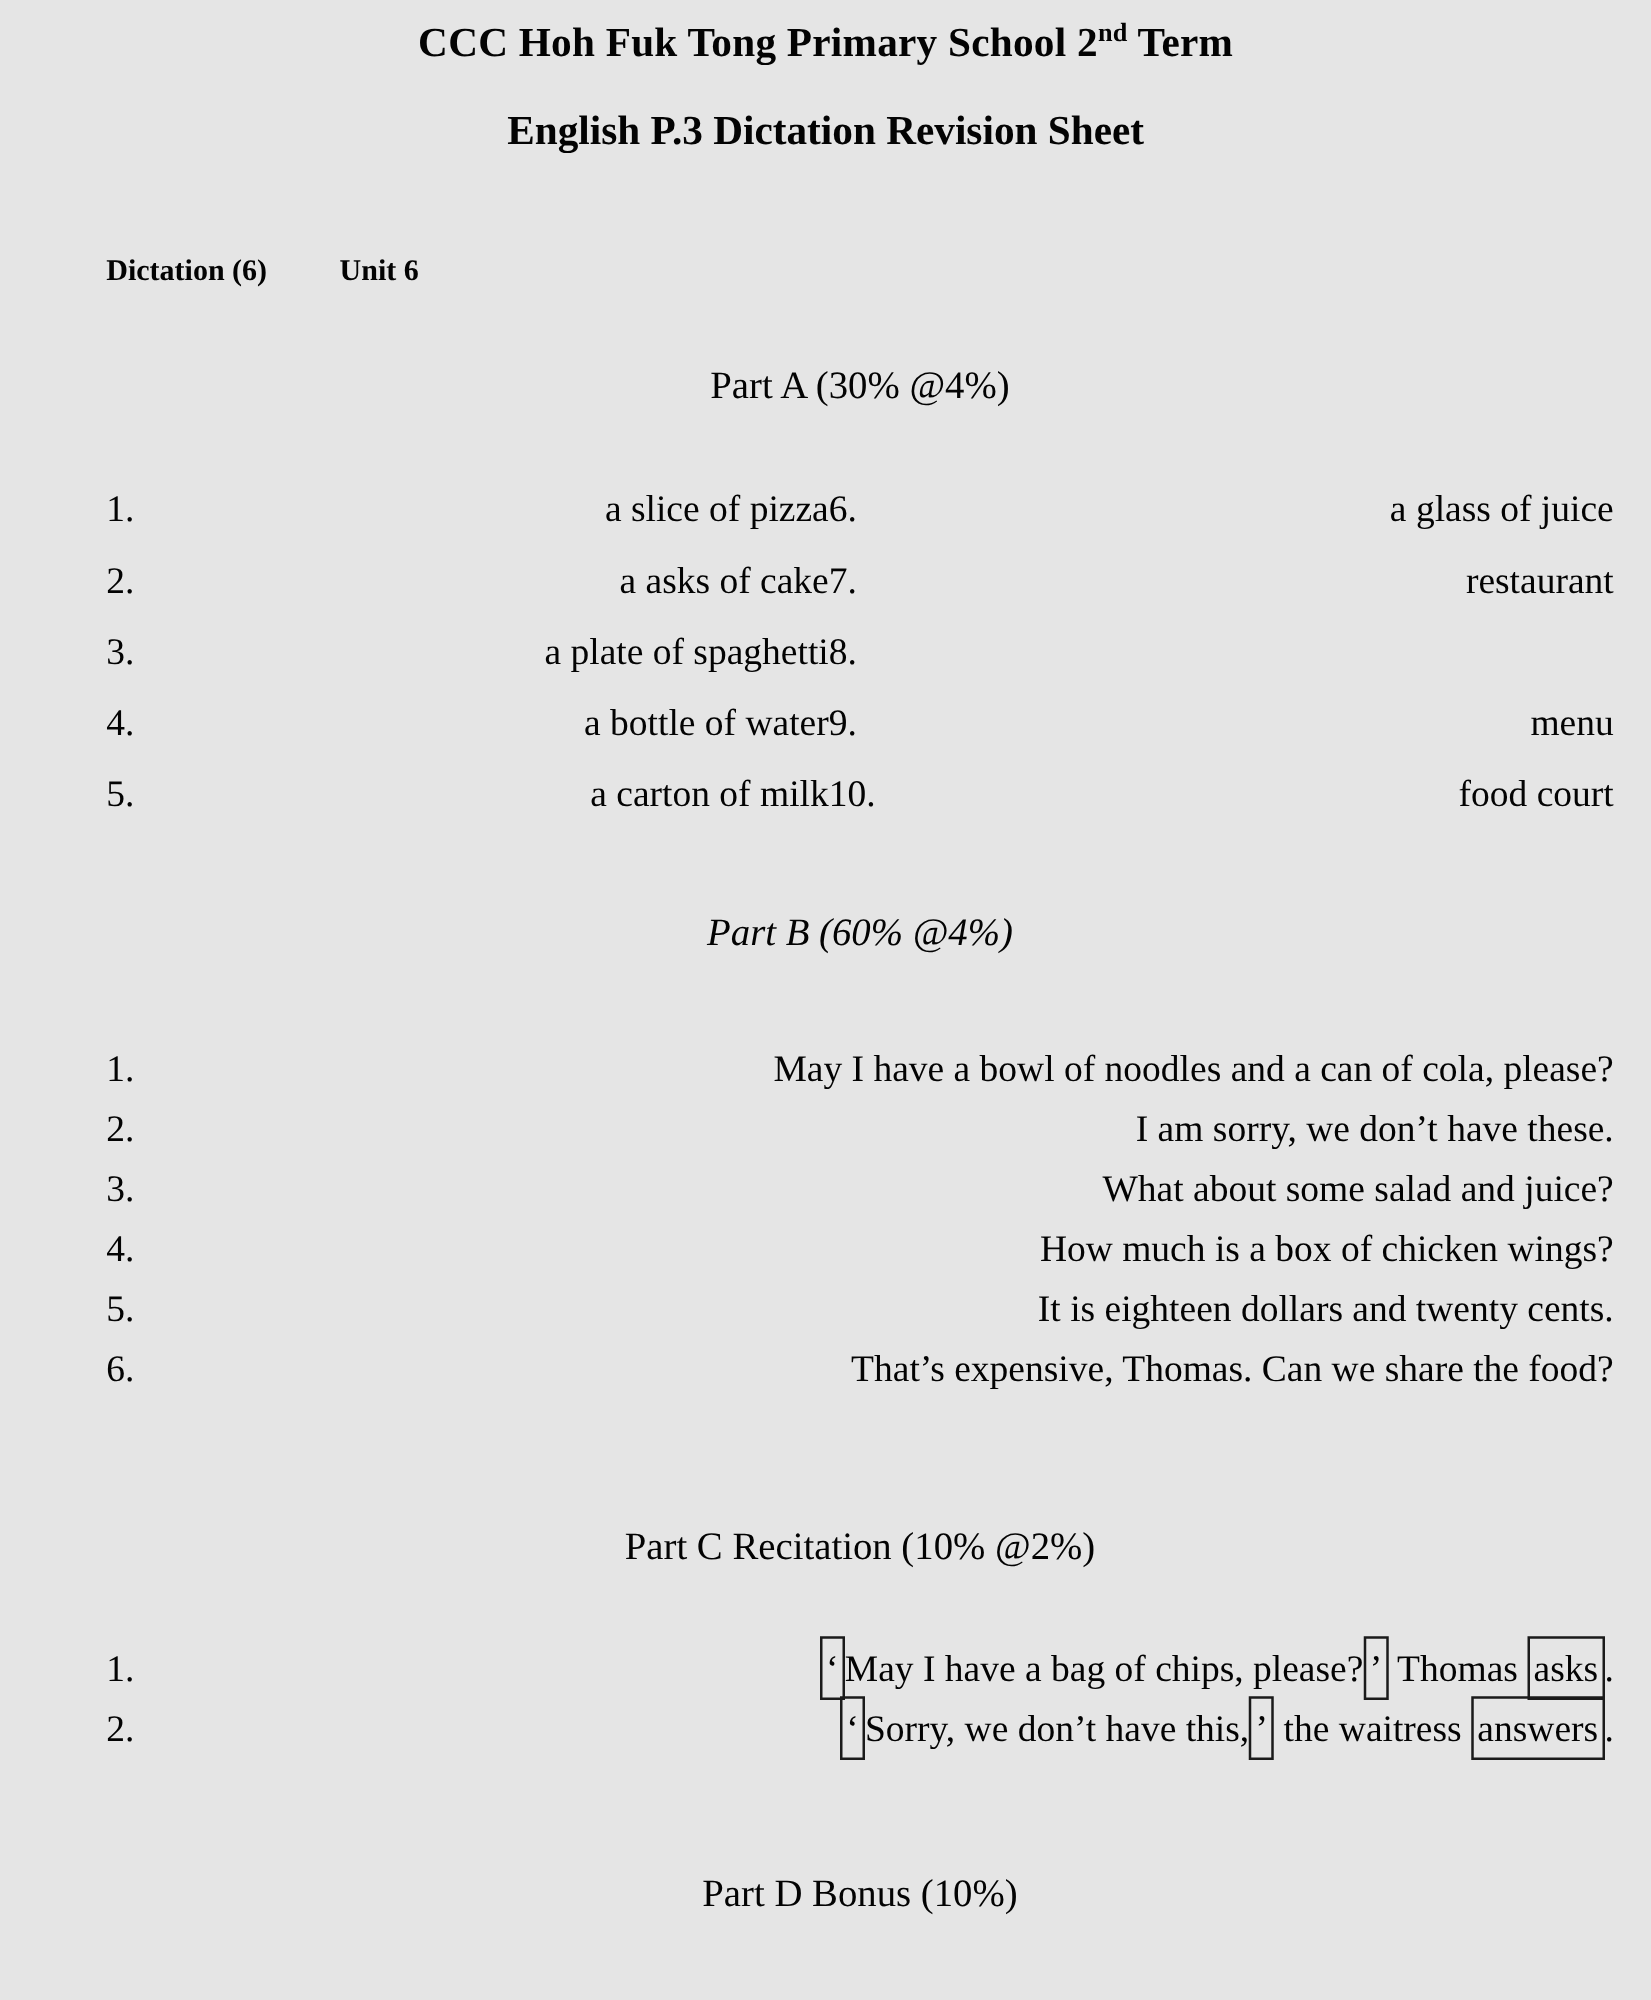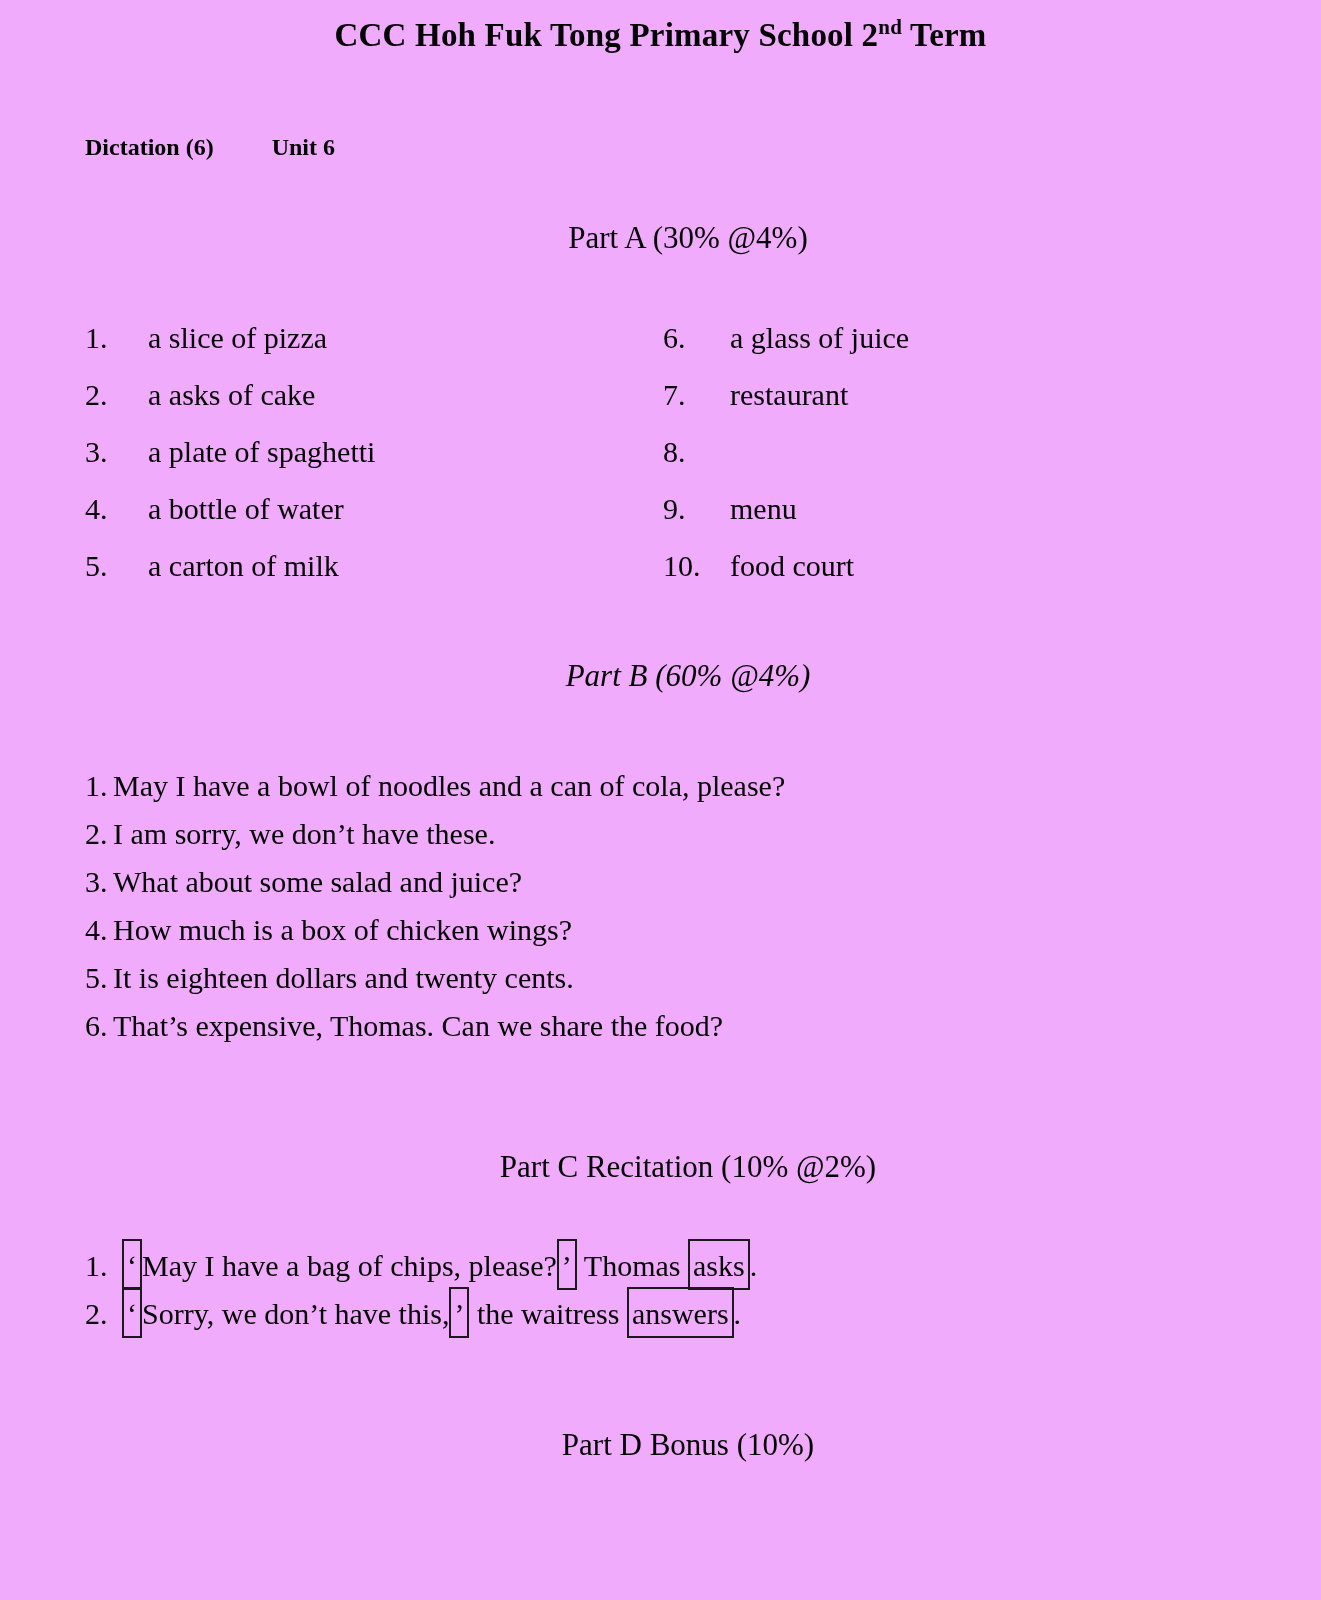--- a/index.html
+++ b/index.html
@@ -4,21 +4,21 @@
 <style>
   html, body {
     margin: 0;
     padding: 0;
     background: #ffffff;
   }
   .page {
     position: relative;
     width: 1321px;
     height: 1600px;
-    background: #f0abfc;
+    background: #e5e5e5;
     color: #030303;
     font-family: "Liberation Serif", "DejaVu Serif", serif;
     overflow: hidden;
   }
   .title {
     padding-top: 15px;
     text-align: center;
     font-size: 33px;
     line-height: 40px;
     font-weight: bold;
@@ -56,21 +56,21 @@
     text-align: center;
   }
   .heading-a { margin-top: 52px; }
   .heading-b { margin-top: 63px; font-style: italic; }
   .heading-c { margin-top: 98px; }
   .heading-d { margin-top: 88px; }
 
   .list { font-size: 30px; }
   .li { display: flex; }
   .num { flex: 0 0 auto; }
-  .txt { flex: 1 1 auto; white-space: pre-wrap; }
+  .txt { flex: 1 1 auto; white-space: pre-wrap; text-align: right; }
 
   .list-a-wrap {
     display: flex;
     margin-top: 52px;
   }
   .col-left { width: 578px; flex: 0 0 auto; }
   .col-right { flex: 1 1 auto; }
   .list-a-wrap .li { line-height: 57px; }
   .col-left .num { width: 63px; }
   .col-right .num { width: 67px; }
@@ -92,20 +92,21 @@
     padding: 8px 3px 6px 3px;
   }
 </style>
 </head>
 <body>
 
 <div class="page">
 
   <div class="title"><span>CCC Hoh Fuk Tong Primary School 2</span><sup>nd</sup><span> Term</span></div>
 
+  <div class="subtitle">English P.3 Dictation Revision Sheet</div>
 
   <div class="body">
 
     <div class="dictation"><span>Dictation (6)</span><span class="unit">Unit 6</span></div>
 
     <div class="part-heading heading-a">Part A (30% @4%)</div>
 
     <div class="list list-a-wrap">
       <div class="col-left">
           <div class="li">

